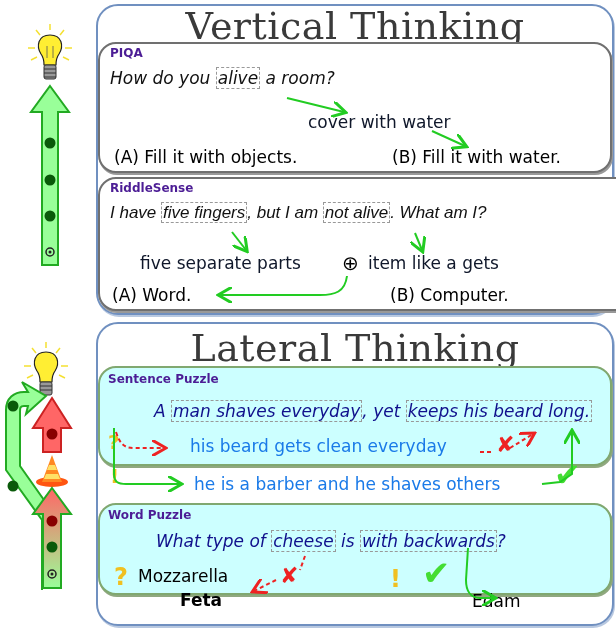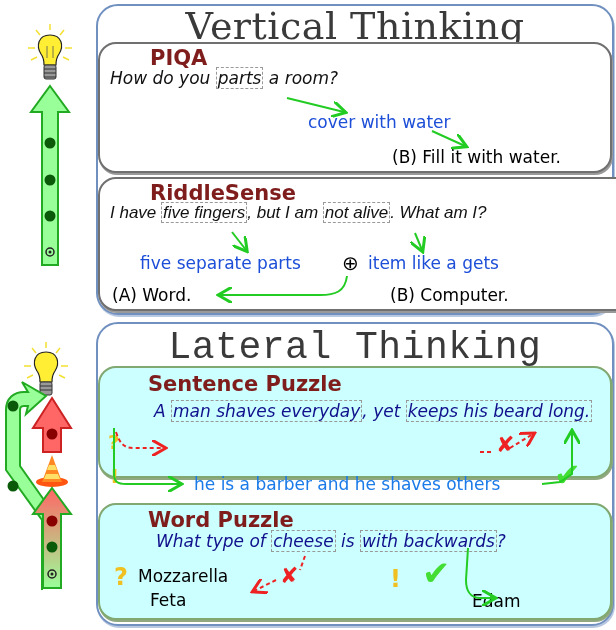--- a/index.html
+++ b/index.html
@@ -2,26 +2,26 @@
 <html><head>
 <meta charset="utf-8">
 <style>
   html, body { margin:0; padding:0; background:#ffffff; }
   body { width:616px; height:630px; position:relative; overflow:hidden; font-family:"DejaVu Sans", sans-serif; }
   .abs { position:absolute; }
   .panel { position:absolute; border:2px solid #7090c0; border-radius:22px; background:#fff; box-sizing:border-box; box-shadow: 1px 2px 0 #b8c8e0; }
   .panel-title { position:absolute; left:0; right:0; text-align:center; font-family:"DejaVu Serif", serif; font-size:38px; color:#3a3a3a; letter-spacing:0.5px; }
   .card { position:absolute; border:2px solid #707070; border-radius:18px; background:#fff; box-sizing:border-box; box-shadow: 1px 2px 0 #999; }
   .card.lat { border-color:#80a870; background:#ccffff; box-shadow: 1px 2px 0 #90a880; }
-  .card-title { position:absolute; font-weight:bold; font-size:21px; color:#7f1d1d;margin-left:40px; }
+  .card-title { position:absolute; font-weight:bold; font-size:12px; color:#4c1d95; }
   .q { position:absolute; font-style:italic; font-size:17px; white-space:nowrap; }
   .q.dark { color:#111; }
   .q.navy { color:#10108c;margin-left:48px; }
   .hl { border:1.5px dashed #999; padding:0 1px; }
-  .blue { position:absolute; font-size:17px; color:#1d4ed8; white-space:nowrap; }
+  .blue { position:absolute; font-size:17px; color:#0f172a; white-space:nowrap; }
   .sky { position:absolute; font-size:17px; color:#1a7ae8; white-space:nowrap; }
   .opt { position:absolute; font-size:17px; color:#000; white-space:nowrap; }
   svg.overlay { position:absolute; left:0; top:0; pointer-events:none; }
 </style>
 </head>
 <body>
 
 <svg class="overlay" width="100" height="630">
 
   <g>
@@ -101,62 +101,64 @@
   </g>
 </svg>
 
 <div class="panel" style="left:96px; top:4px; width:518px; height:311px;">
   <div class="panel-title" style="top:-2px;">Vertical Thinking</div>
 </div>
 
 <div class="card" style="left:98px; top:42px; width:514px; height:131px;">
   <div class="card-title" style="left:10px; top:2px;">PIQA</div>
   <div class="q dark" style="left:10px; top:24px;">
-    <span>How do you </span><span class="hl">parts</span><span> a room?</span>
+    <span>How do you </span><span class="hl">alive</span><span> a room?</span>
   </div>
   <div class="blue" style="left:208px; top:68px;">cover with water</div>
+  <div class="opt" style="left:14px; top:103px;">(A) Fill it with objects.</div>
   <div class="opt" style="left:292px; top:103px;">(B) Fill it with water.</div>
 </div>
 
 <div class="card" style="left:98px; top:177px; width:598px; height:134px;">
   <div class="card-title" style="left:10px; top:2px;">RiddleSense</div>
   <div class="q dark" style="left:10px; top:24px; font-family:'Liberation Sans',sans-serif;">
     <span>I have </span><span class="hl">five fingers</span><span>, but I am </span><span class="hl">not alive</span><span>. What am I?</span>
   </div>
   <div class="blue" style="left:40px; top:74px;">five separate parts</div>
   <div class="blue" style="left:242px; top:72px; color:#000; font-size:20px;">⊕</div>
   <div class="blue" style="left:268px; top:74px;">item like a gets</div>
   <div class="opt" style="left:12px; top:106px;">(A) Word.</div>
   <div class="opt" style="left:290px; top:106px;">(B) Computer.</div>
 </div>
 
 <div class="panel" style="left:96px; top:322px; width:518px; height:304px;">
-  <div class="panel-title" style="top:2px;font-family:Liberation Mono, monospace;">Lateral Thinking</div>
+  <div class="panel-title" style="top:2px;">Lateral Thinking</div>
 </div>
 
-<div class="card lat" style="left:98px; top:366px; width:514px; height:112px;">
+<div class="card lat" style="left:98px; top:366px; width:514px; height:100px;">
   <div class="card-title" style="left:8px; top:4px;">Sentence Puzzle</div>
   <div class="q navy" style="left:6px; top:33px;">
     <span>A </span><span class="hl">man shaves everyday</span><span>, yet </span><span class="hl">keeps his beard long.</span>
   </div>
   <div class="abs" style="left:8px; top:62px; font-size:20px; font-weight:bold; color:#f0c020;">?</div>
   <div class="abs" style="left:10px; top:96px; font-size:20px; font-weight:bold; color:#f0c020;">!</div>
+  <div class="sky" style="left:90px; top:68px;">his beard gets clean everyday</div>
   <div class="sky" style="left:94px; top:106px;">he is a barber and he shaves others</div>
   <div class="abs" style="left:396px; top:64px; font-size:22px; font-weight:bold; color:#ee2222;">✘</div>
   <div class="abs" style="left:454px; top:88px; font-size:32px; font-weight:bold; color:#44dd33;">✔</div>
 </div>
 
-<div class="card lat" style="left:98px; top:503px; width:514px; height:117px;text-align:center;">
+<div class="card lat" style="left:98px; top:503px; width:514px; height:92px;text-align:center;">
   <div class="card-title" style="left:8px; top:3px;">Word Puzzle</div>
   <div class="q navy" style="left:8px; top:26px;">
     <span>What type of </span><span class="hl">cheese</span><span> is </span><span class="hl">with backwards</span><span>?</span>
   </div>
   <div class="abs" style="left:14px; top:58px; font-size:24px; font-weight:bold; color:#f0c020;">?</div>
   <div class="opt" style="left:38px; top:61px;">Mozzarella</div>
-  <div class="opt" style="left:50px; top:85px;">Feta</div>
+  <div class="opt" style="left:80px; top:85px;font-weight:bold;">Feta</div>
   <div class="abs" style="left:180px; top:58px; font-size:22px; font-weight:bold; color:#ee2222;">✘</div>
   <div class="abs" style="left:290px; top:60px; font-size:24px; font-weight:bold; color:#f0c020;">!</div>
   <div class="abs" style="left:322px; top:48px; font-size:34px; font-weight:bold; color:#44dd33;">✔</div>
   <div class="opt" style="left:372px; top:86px;">Edam</div>
 </div>
 
 <svg class="overlay" width="616" height="630">
   <defs>
     <marker id="ag" markerWidth="8" markerHeight="8" refX="6" refY="4" orient="auto">
         <path d="M0,0 L7,4 L0,8" fill="none" stroke="#22cc22" stroke-width="1.5"></path>

